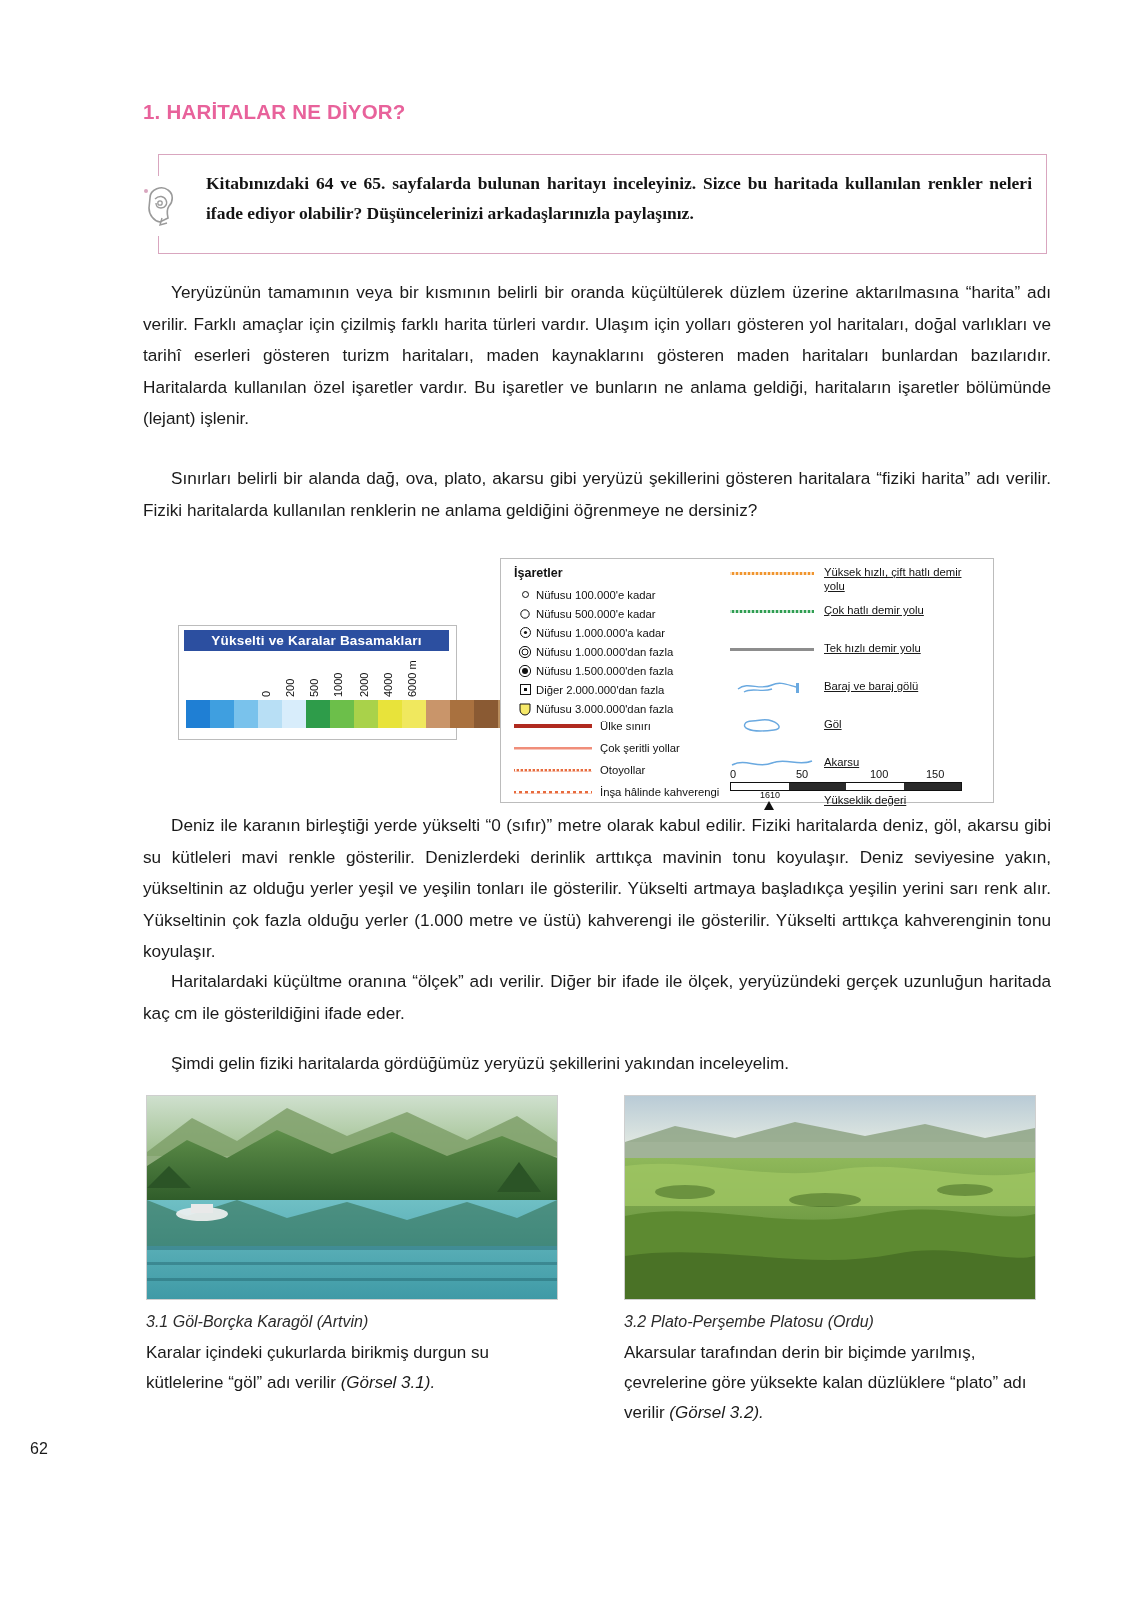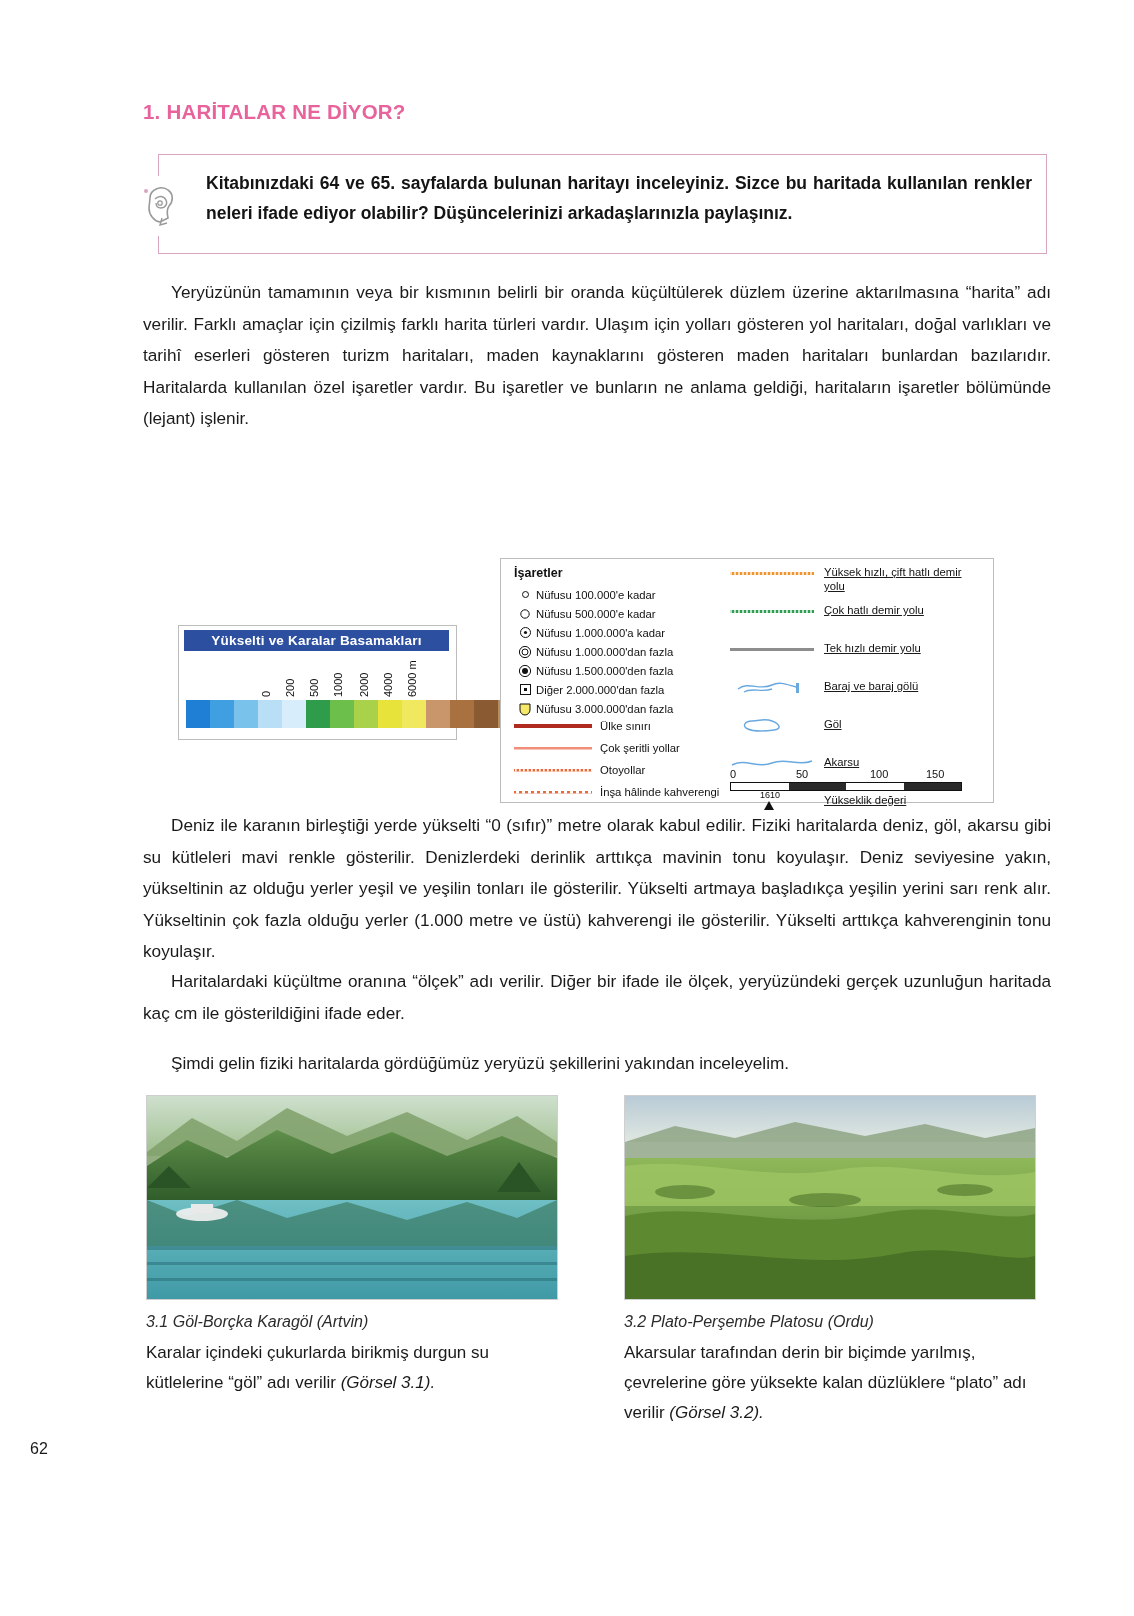--- a/index.html
+++ b/index.html
@@ -70,20 +70,21 @@
   .activity-text {
     position: absolute;
     left: 176px;
     top: 168px;
     width: 826px;
     font-size: 17.5px;
     font-weight: bold;
     line-height: 30px;
     color: #141414;
     text-align: justify;
+    font-family: Liberation Serif, serif;
   }
   
   .para {
     position: absolute;
     font-size: 17.2px;
     line-height: 31.5px;
     color: #1a1a1a;
     text-align: justify;
     text-justify: inter-word;
   }
@@ -303,20 +304,21 @@
       <path d="M8 16 C8 7, 20 3, 26 8 C32 12, 31 20, 27 24 C25 27, 25 32, 26 36 L18 40 C12 39, 7 33, 7 26 Z" fill="none" stroke="#9a9a9a" stroke-width="1.6"></path>
       <path d="M13 17 c4 -4, 9 -3, 11 1 c2 4, -1 8, -5 8 c-3 0, -5 -2, -5 -5" fill="none" stroke="#9a9a9a" stroke-width="1.4"></path>
       <circle cx="18" cy="21" r="2.2" fill="none" stroke="#9a9a9a" stroke-width="1.3"></circle>
       <path d="M20 36 l-2 7 l7 -2" fill="none" stroke="#9a9a9a" stroke-width="1.4"></path>
       <circle cx="4" cy="9" r="2" fill="#d9a6bf"></circle>
     </svg>
   </div>
   <div class="activity-text">Kitabınızdaki 64 ve 65. sayfalarda bulunan haritayı inceleyiniz. Sizce bu haritada kullanılan renkler neleri ifade ediyor olabilir? Düşüncelerinizi arkadaşlarınızla paylaşınız.</div>
 
   <div class="para p1">Yeryüzünün tamamının veya bir kısmının belirli bir oranda küçültülerek düzlem üzerine aktarılmasına “harita” adı verilir. Farklı amaçlar için çizilmiş farklı harita türleri vardır. Ulaşım için yolları gösteren yol haritaları, doğal varlıkları ve tarihî eserleri gösteren turizm haritaları, maden kaynaklarını gösteren maden haritaları bunlardan bazılarıdır. Haritalarda kullanılan özel işaretler vardır. Bu işaretler ve bunların ne anlama geldiği, haritaların işaretler bölümünde (lejant) işlenir.</div>
+  <div class="para p2">Sınırları belirli bir alanda dağ, ova, plato, akarsu gibi yeryüzü şekillerini gösteren haritalara “fiziki harita” adı verilir. Fiziki haritalarda kullanılan renklerin ne anlama geldiğini öğrenmeye ne dersiniz?</div>
   <div class="para p3">Deniz ile karanın birleştiği yerde yükselti “0 (sıfır)” metre olarak kabul edilir. Fiziki haritalarda deniz, göl, akarsu gibi su kütleleri mavi renkle gösterilir. Denizlerdeki derinlik arttıkça mavinin tonu koyulaşır. Deniz seviyesine yakın, yükseltinin az olduğu yerler yeşil ve yeşilin tonları ile gösterilir. Yükselti artmaya başladıkça yeşilin yerini sarı renk alır. Yükseltinin çok fazla olduğu yerler (1.000 metre ve üstü) kahverengi ile gösterilir. Yükselti arttıkça kahverenginin tonu koyulaşır.</div>
   <div class="para p4">Haritalardaki küçültme oranına “ölçek” adı verilir. Diğer bir ifade ile ölçek, yeryüzündeki gerçek uzunluğun haritada kaç cm ile gösterildiğini ifade eder.</div>
   <div class="para p5">Şimdi gelin fiziki haritalarda gördüğümüz yeryüzü şekillerini yakından inceleyelim.</div>
 
   <div class="elev-box"></div>
   <div class="elev-title">Yükselti ve Karalar Basamakları</div>
   <div class="elev-labels">
     <span class="elev-lab" style="left:88px">0</span>
     <span class="elev-lab" style="left:112px">200</span>
     <span class="elev-lab" style="left:136px">500</span>

